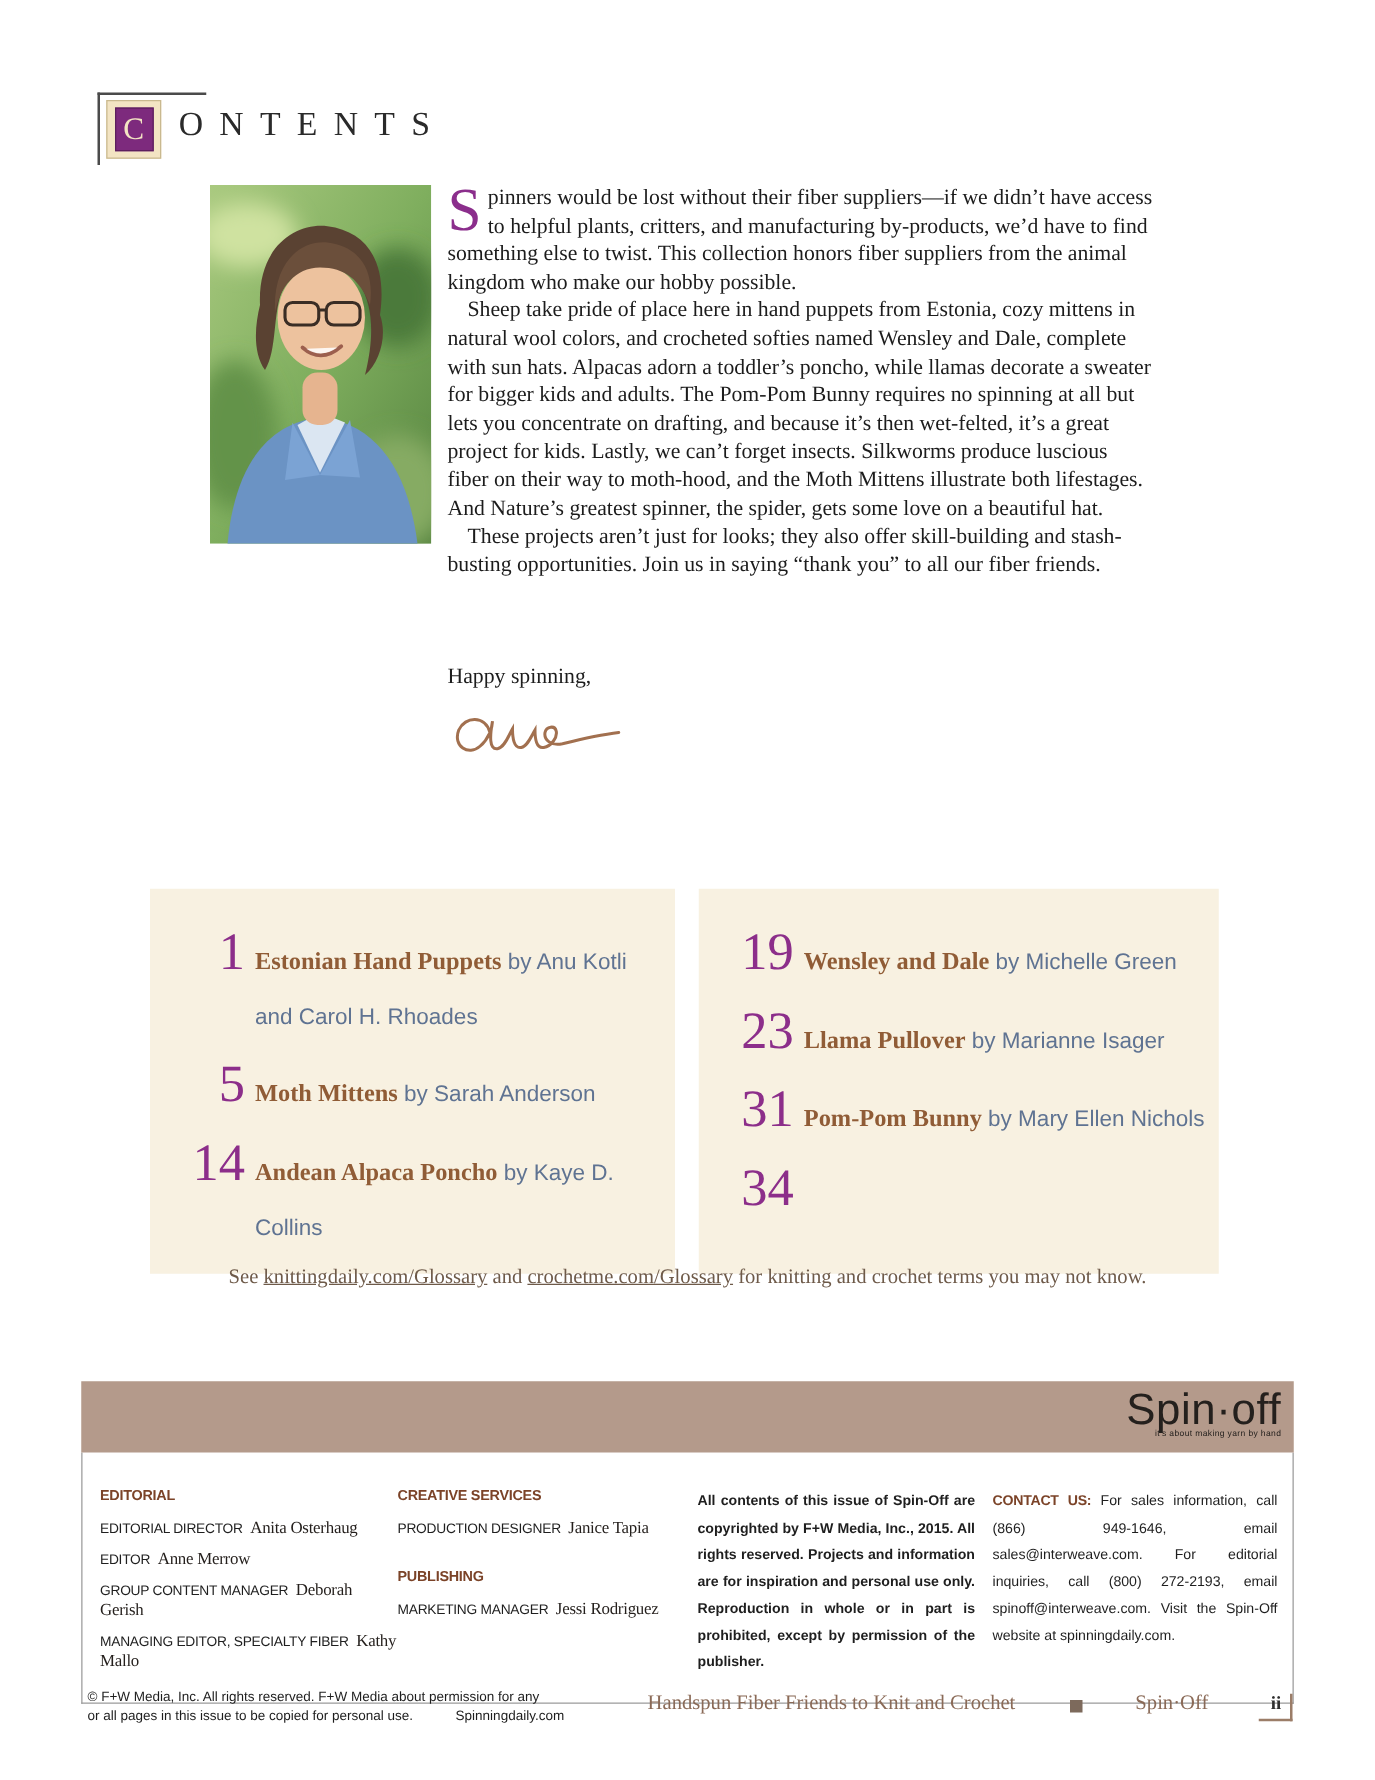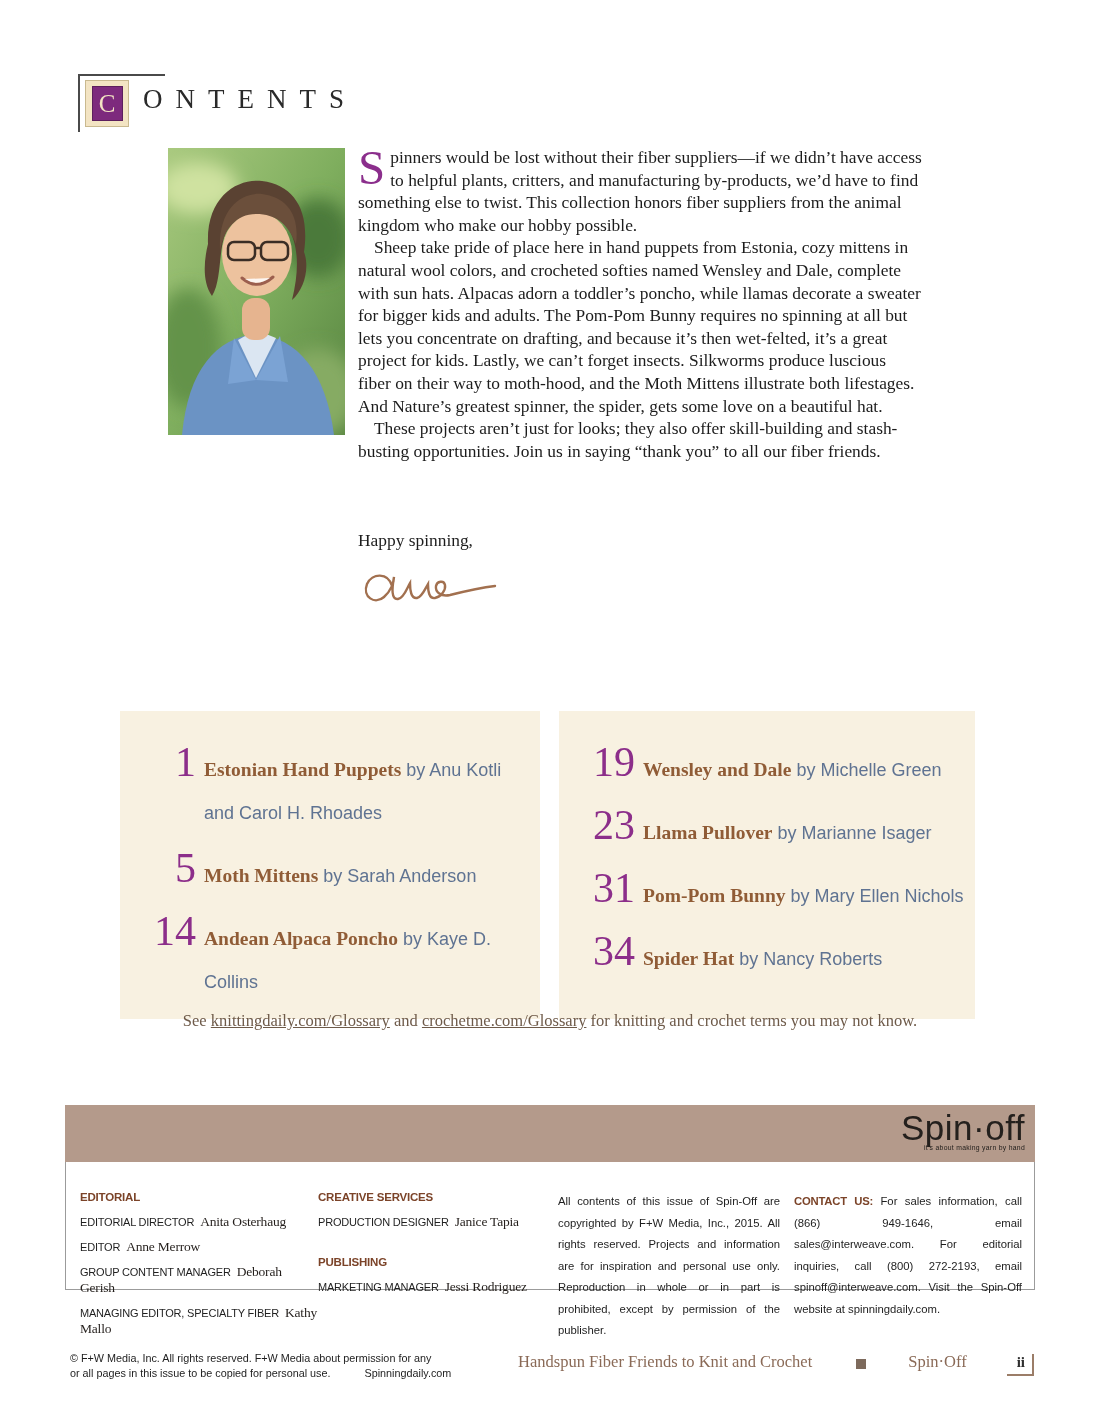--- a/index.html
+++ b/index.html
@@ -51,26 +51,26 @@
     font-size:16.5px; color:#6e5a49; }
   .glossary a { color:#6e5a49; text-decoration:underline; }
 
   
   .masthead { position:absolute; left:65px; top:1105px; width:970px; }
   .masthead-bar { height:57px; background:#b49a8b; position:relative; }
   .logo { position:absolute; right:10px; top:5px; text-align:right;
     font-family:"Liberation Sans", sans-serif; color:#24201d; }
   .logo-title { font-size:35px; line-height:36px; font-weight:400; letter-spacing:0.5px; }
   .logo-tagline { font-size:6.8px; letter-spacing:0.3px; margin-top:-2px; }
-  .masthead-body { height:128px; border:1px solid #9b9b9b; border-top:none;
+  .masthead-body { height:201px; border:1px solid #9b9b9b; border-top:none;
     display:flex; padding:29px 14px 0 14px;
     font-family:"Liberation Sans", sans-serif; color:#1e1e1e; }
   .m-col1 { width:238px; flex:0 0 auto; }
   .m-col2 { width:240px; flex:0 0 auto; }
-  .m-col3 { width:236px; flex:0 0 auto; padding-right:14px; }
+  .m-col3 { width:236px; flex:0 0 auto; padding-right:14px;font-weight:bold; }
   .m-col4 { width:228px; flex:0 0 auto; }
   .m-head { font-size:11.5px; font-weight:bold; color:#7b4328; letter-spacing:-0.2px;
     margin-bottom:11px; }
   .m-row { margin-bottom:9px; font-size:11px; letter-spacing:-0.2px; color:#1f1f1f; }
   .m-name { font-family:"Liberation Serif", serif; font-size:13.5px; color:#241f1c; margin-left:6px; }
   .m-gap { height:17px; }
   .m-par { font-size:11.3px; line-height:21.5px; text-align:justify; }
   .m-contact-label { font-weight:bold; color:#7b4328; letter-spacing:-0.2px; }
 
   
@@ -175,21 +175,20 @@
     <div class="toc-row">
       <div class="toc-num">23</div>
       <div class="toc-text"><span class="toc-title">Llama Pullover</span><span class="toc-by">by Marianne Isager</span></div>
     </div>
     <div class="toc-row">
       <div class="toc-num">31</div>
       <div class="toc-text"><span class="toc-title">Pom-Pom Bunny</span><span class="toc-by">by Mary Ellen Nichols</span></div>
     </div>
     <div class="toc-row">
       <div class="toc-num">34</div>
-      <div class="toc-text"><span class="toc-title">Spider Hat</span><span class="toc-by">by Nancy Roberts</span></div>
     </div>
   </div>
 
   <div class="glossary"><span>See </span><a href="#">knittingdaily.com/Glossary</a><span> and </span><a href="#">crochetme.com/Glossary</a><span> for knitting and crochet terms you may not know.</span></div>
 
   <div class="masthead">
     <div class="masthead-bar">
       <div class="logo">
         <div class="logo-title">Spin·off</div>
         <div class="logo-tagline">it’s about making yarn by hand</div>

